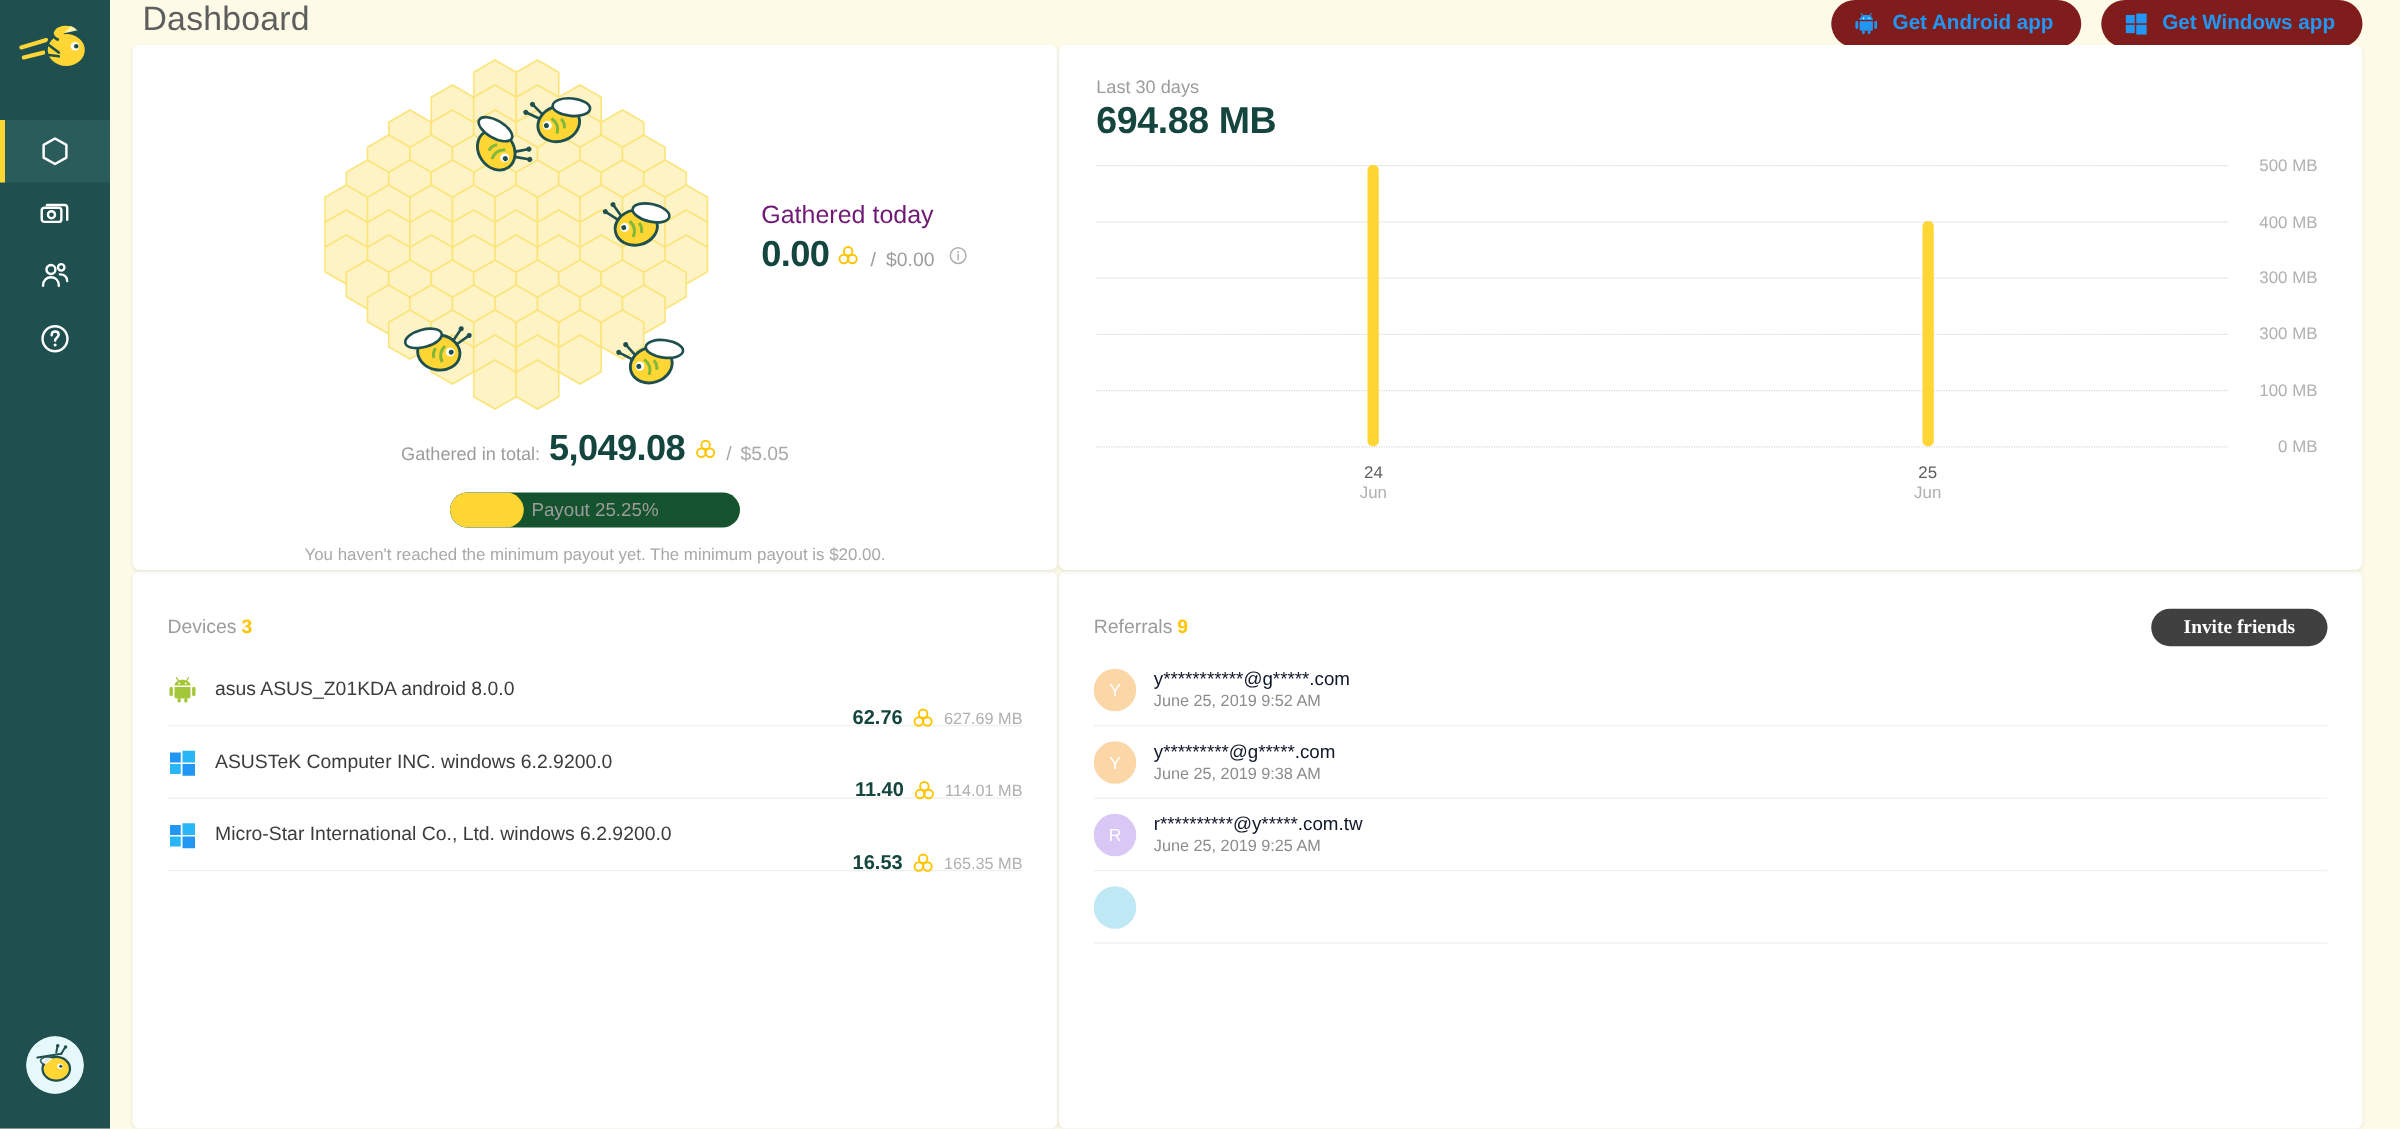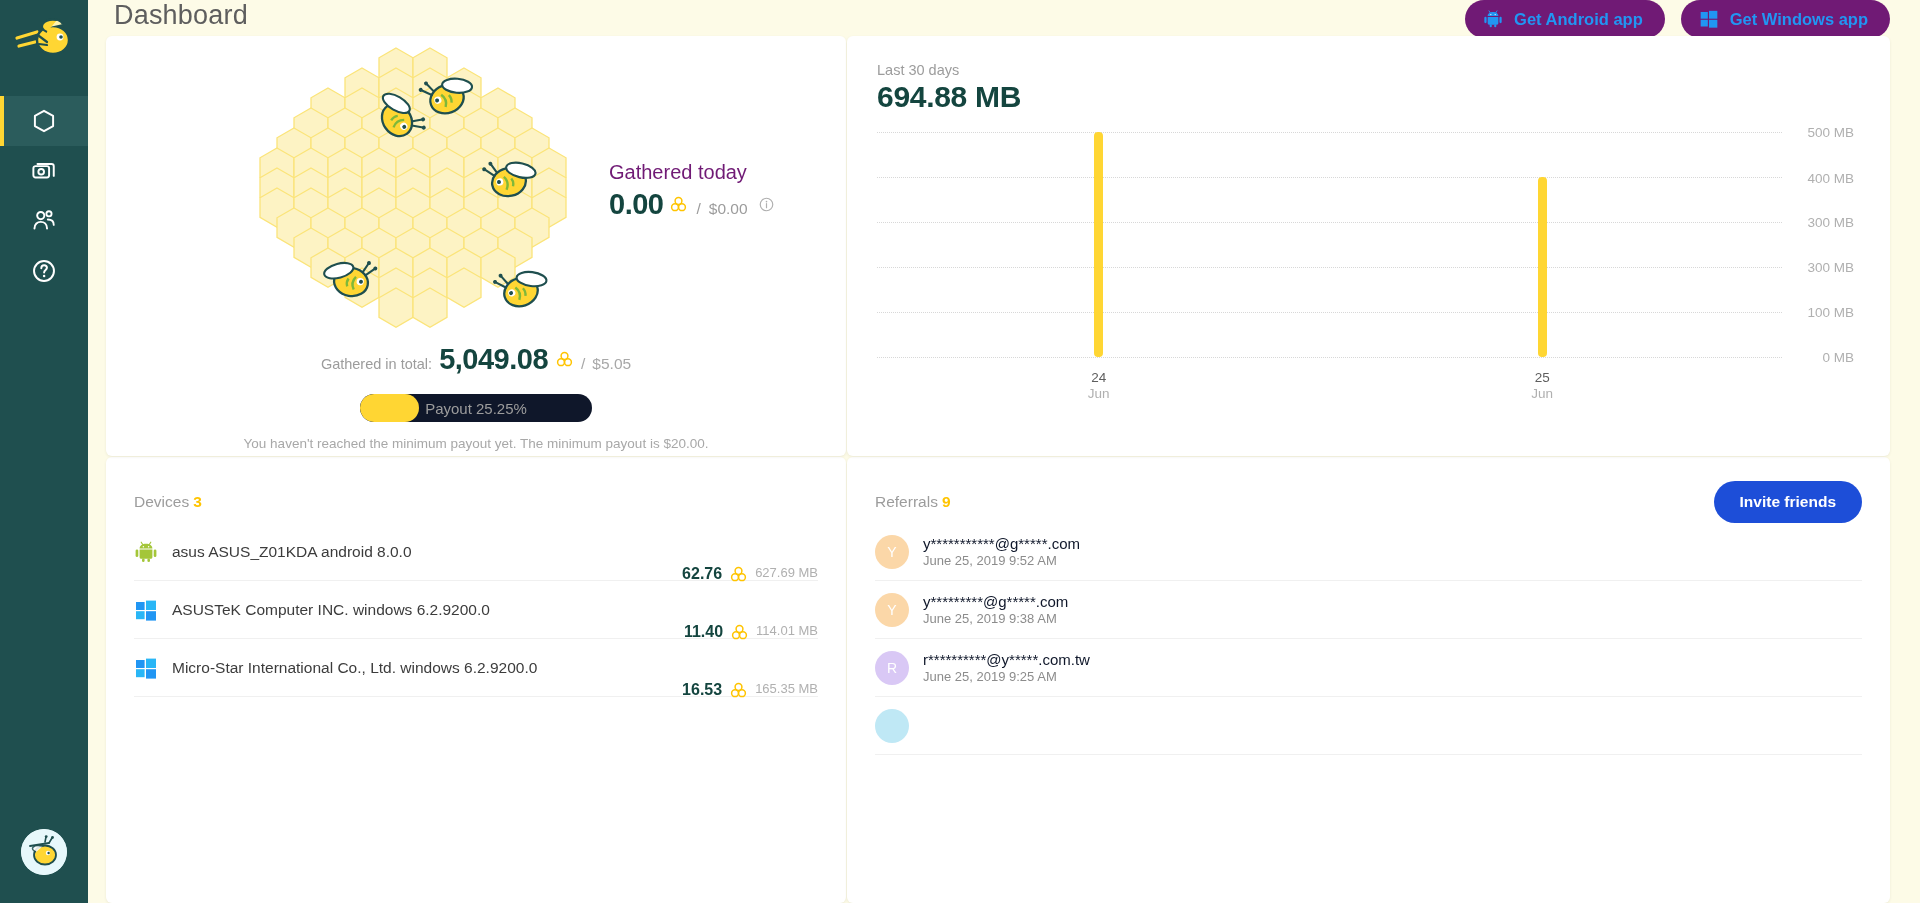--- a/index.html
+++ b/index.html
@@ -47,22 +47,22 @@
   .topbar {
     height: 36px; display: flex; align-items: flex-start;
     justify-content: space-between; padding: 0 30px 0 26px;
   }
   .page-title {
     font-size: 27px; color: #5e5e5e; font-weight: 400;
     line-height: 30px; letter-spacing: .2px;
   }
   .topbar-actions { display: flex; gap: 16px; align-items: center; padding-top: 0px;}
   .pill {
-    display: flex; align-items: center; gap: 11px;
-    background: #701a75; border-radius: 22px;
+    display: flex; align-items: flex-start; gap: 11px;
+    background: #7f1d1d; border-radius: 22px;
     padding: 9px 22px 9px 18px; height: 38px;
     cursor: pointer; border: none;
   }
   .pill span.lbl {
     color: #2196f3; font-size: 16.5px; font-weight: bold; white-space: nowrap;
   }
   .ico { width: 20px; height: 20px; display: block; flex: none; }
 
   
   .grid {
@@ -98,21 +98,21 @@
     display: flex; align-items: baseline; justify-content: center;
     gap: 7px; margin-top: -4px;
   }
   .ht-label { font-size: 14.5px; color: #9c9c9c; }
   .ht-value { font-size: 29px; font-weight: bold; color: #14453f; letter-spacing: -.5px; }
   .ht-slash { font-size: 15.5px; color: #a8a8a8; }
   .ht-usd { font-size: 15.5px; color: #a8a8a8; }
 
   .payout-bar {
     width: 232px; height: 28px; margin: 18px auto 0;
-    background: #0f172a; border-radius: 14px;
+    background: #14532d; border-radius: 14px;
     position: relative; overflow: hidden;
   }
   .payout-fill {
     position: absolute; left: 0; top: 0; height: 100%;
     background: #ffd633; border-radius: 14px;
   }
   .payout-text {
     position: absolute; inset: 0; display: flex;
     align-items: center; justify-content: center;
     font-size: 15px; color: #9c9c9c; font-weight: 400;
@@ -148,33 +148,33 @@
   }
   .xlab .d { font-size: 13.5px; color: #5e5e5e; }
   .xlab .m { font-size: 13.5px; color: #b0b0b0; }
 
   
   .list-card { padding: 24px 28px 0 28px; overflow: hidden; }
   .list-head { display: flex; align-items: center; justify-content: space-between; height: 42px; }
   .list-title { font-size: 15.5px; color: #9c9c9c; }
   .list-count { color: #ffc400; font-weight: bold; margin-left: 4px; }
   .btn-primary {
-    background: #1d4ed8; color: #fff; border: none;
-    border-radius: 22px; padding: 0 26px; height: 42px;
+    background: #404040; color: #fff; border: none;
+    border-radius: 22px; padding: 0 26px; height: 30px;
     font-size: 15.5px; font-weight: bold; cursor: pointer;
-    font-family: Liberation Sans, sans-serif;
+    font-family: Liberation Serif, serif;
   }
   .row {
     display: flex; align-items: center;
     height: 58px; border-bottom: 1px solid #f0f0f0;
     cursor: pointer;
   }
   .row-icon { width: 24px; height: 24px; flex: none; margin-right: 14px; }
   .row-name { font-size: 15.5px; color: #3c3c3c; flex: 1; }
-  .row-right { display: flex; align-items: flex-start; gap: 7px; margin-top: 46px; }
+  .row-right { display: flex; align-items: center; gap: 7px; margin-top: 46px; }
   .row-val { font-size: 16px; font-weight: bold; color: #14453f; }
   .row-mb { font-size: 13px; color: #b0b0b0; }
 
   .ref-row { display: flex; align-items: center; height: 58px; border-bottom: 1px solid #f0f0f0; cursor: pointer; }
   .avatar {
     width: 34px; height: 34px; border-radius: 50%; flex: none;
     display: flex; align-items: center; justify-content: center;
     font-size: 14px; color: #fff; margin-right: 14px;
   }
   .ref-text { line-height: 17px; }

